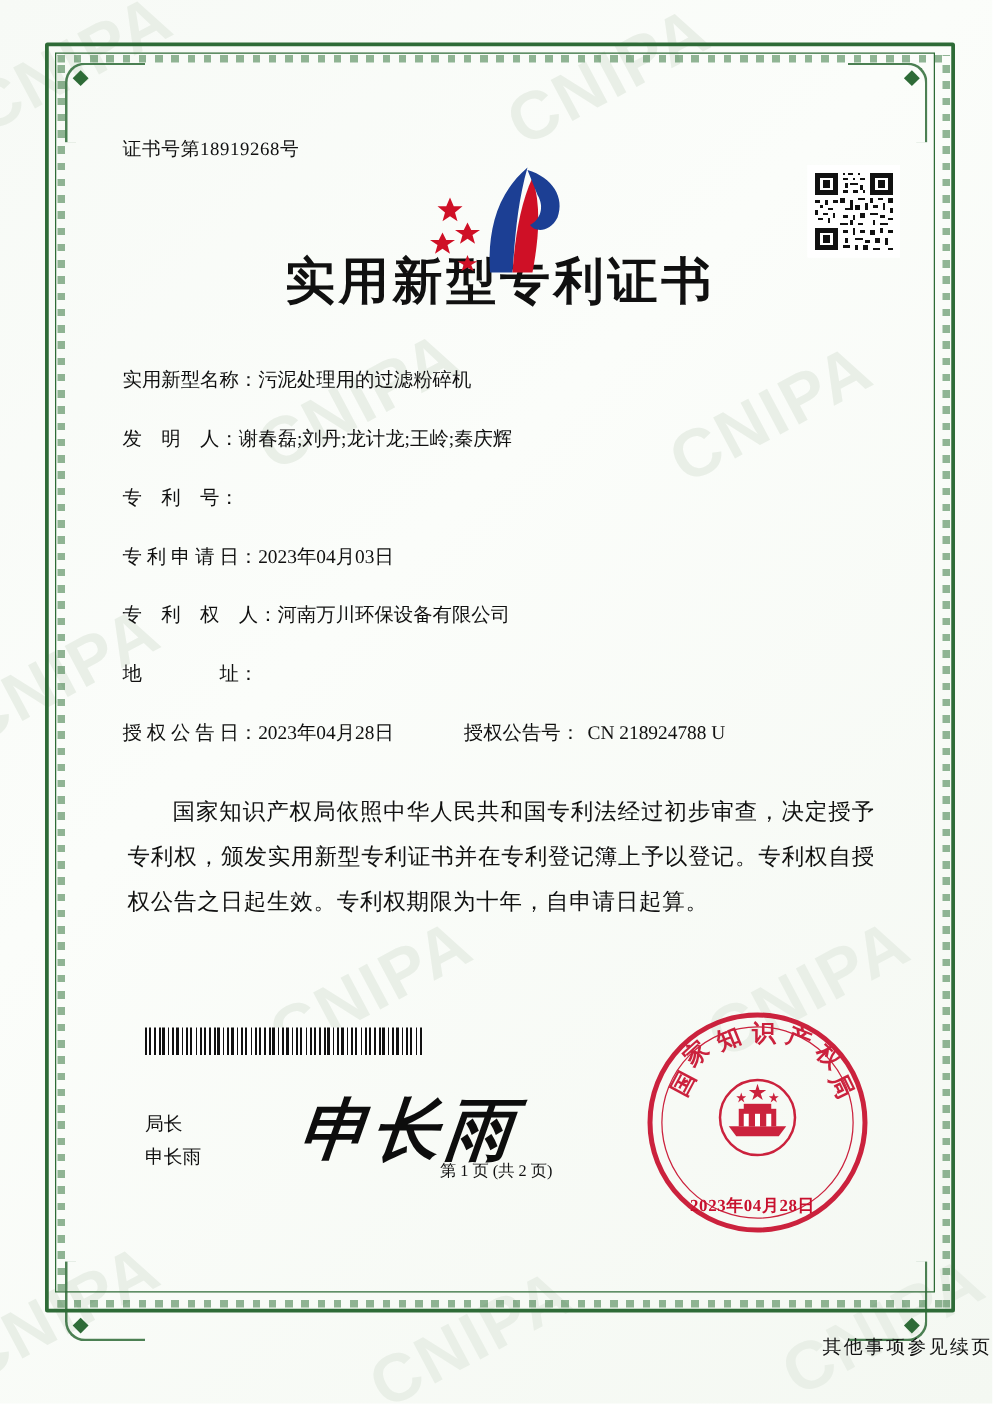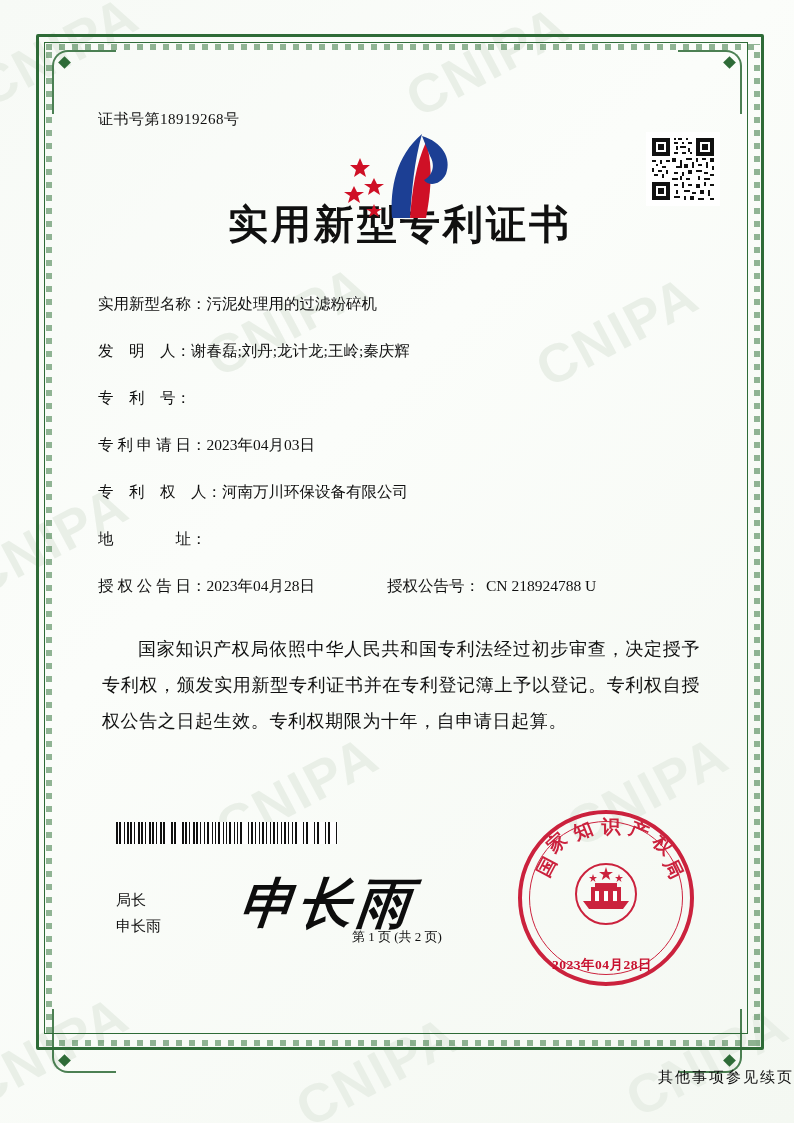--- a/index.html
+++ b/index.html
@@ -139,21 +139,21 @@
   }
   .flabel {
     flex: 0 0 auto;
     white-space: pre;
   }
   .fvalue {
     flex: 1 1 auto;
   }
   .frow.two .fvalue { flex: 0 0 auto; }
   .gap-label {
-    margin-left: 72px;
+    margin-left: 56px;
     white-space: pre;
   }
 
   .para {
     margin-top: 34px;
     margin-left: 22px;
     margin-right: 20px;
     font-size: 18px;
     line-height: 2.0;
     text-align: justify;

